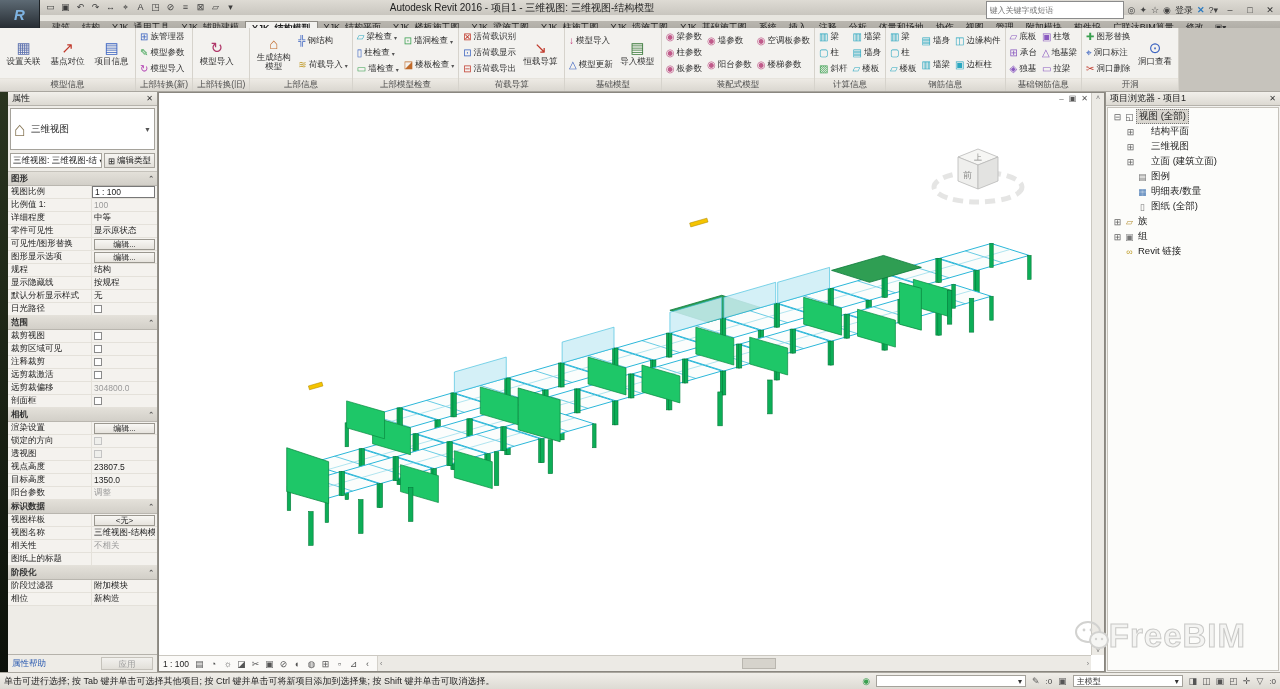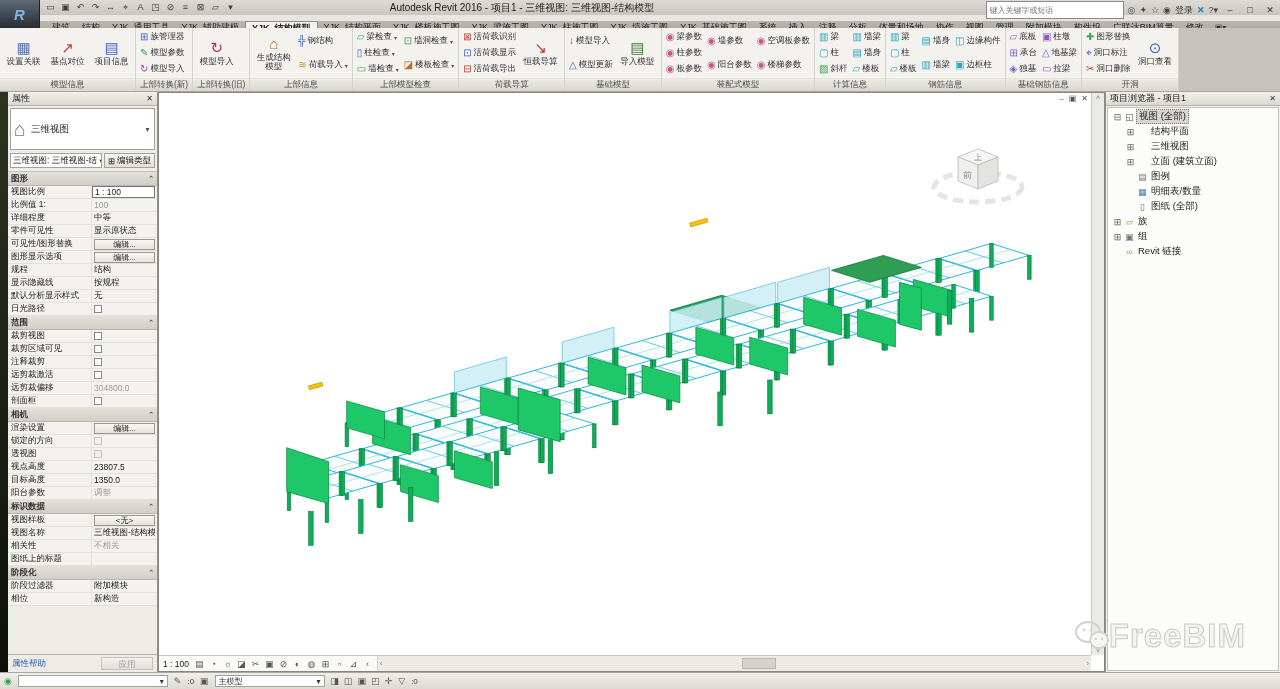--- a/index.html
+++ b/index.html
@@ -1044,20 +1044,21 @@
         <div class="titem" data-depth="0">
           <span class="texp"></span>
           <span class="ticon" style="color: rgb(192, 160, 48);">∞</span>
           <span class="tlabel">Revit 链接</span>
         </div>
       </div>
   </div>
 </div>
 
 <div id="statusbar">
+  <span id="status-hint">单击可进行选择; 按 Tab 键并单击可选择其他项目; 按 Ctrl 键并单击可将新项目添加到选择集; 按 Shift 键并单击可取消选择。</span>
   <span class="sb-ic sb-green">◉</span>
   <div class="sb-dd" id="workset-dd">
       <span></span>
       <span style="margin-left:auto">▾</span>
     </div>
   <span class="sb-ic">✎</span>
   <span class="sb-count">:0</span>
   <span class="sb-ic">▣</span>
   <div class="sb-dd" id="options-dd">
       <span>主模型</span>

